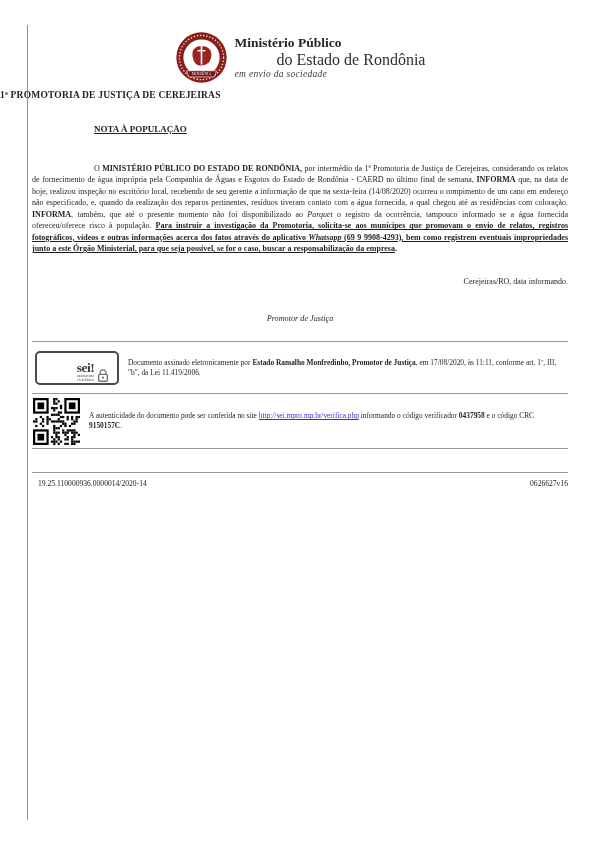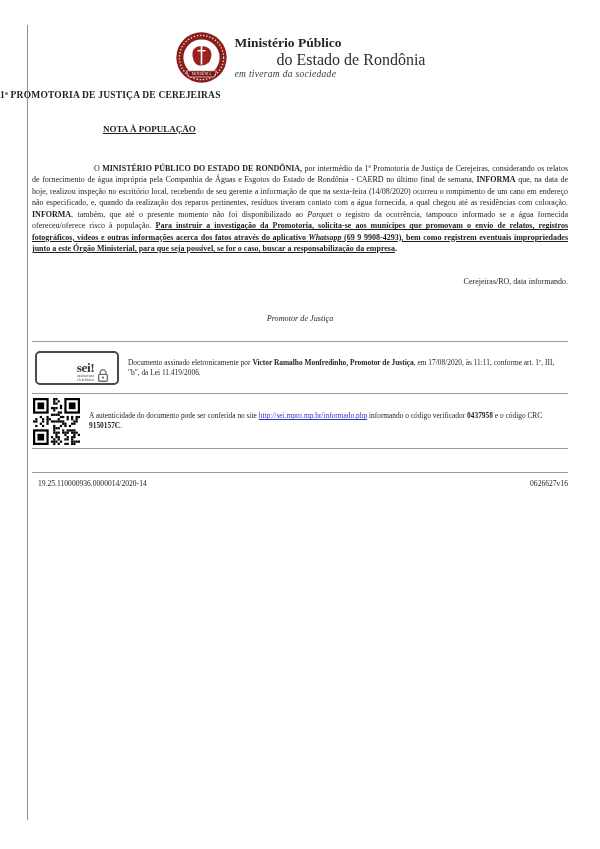--- a/index.html
+++ b/index.html
@@ -9,21 +9,21 @@
 
   
   .header{position:absolute;top:31px;left:0;width:100%;display:flex;justify-content:center;align-items:center;gap:7px;}
   .seal{width:53px;height:53px;flex-shrink:0;}
   .org{display:flex;flex-direction:column;align-items:flex-start;line-height:1.08;}
   .org-1{font-weight:bold;font-size:13.5px;color:#242424;}
   .org-2{font-size:16px;color:#2e2e2e;margin-left:42px;}
   .org-3{font-style:italic;font-size:9.5px;color:#3a3a3a;margin-top:1px;letter-spacing:.3px;}
 
   .title{position:absolute;top:90px;left:0;width:100%;font-weight:bold;font-size:9.5px;letter-spacing:.2px;}
-  .subtitle{position:absolute;top:124px;left:95px;font-weight:bold;font-size:9px;text-decoration:underline;padding-left:8px;}
+  .subtitle{position:absolute;top:124px;left:86px;font-weight:bold;font-size:9px;text-decoration:underline;padding-left:8px;}
 
   .bodytext{position:absolute;top:163px;left:32px;width:536px;font-size:8px;line-height:11.45px;
             text-align:justify;text-indent:62px;}
   .b{font-weight:bold;margin-top:7px;}
   .it{font-style:italic;}
   .bu{font-weight:bold;text-decoration:underline;}
   .bui{font-weight:bold;font-style:italic;text-decoration:underline;}
 
   .dateline{position:absolute;top:277px;left:32px;width:536px;text-align:right;font-size:8px;}
 
@@ -66,21 +66,21 @@
       <path d="M21 21 C25 15.5 35 16 39 20.5 C42.5 24.5 41.5 31 38.5 35.5 C35 39.5 27 40.5 23.5 37 C20 33.5 18.5 25.5 21 21 Z" fill="#9c2222"></path>
       <path d="M30 14.5 l1.5 3 h-3 z" fill="#ffffff"></path>
       <rect x="29.1" y="17" width="1.8" height="21" fill="#ffffff"></rect>
       <rect x="25.5" y="21.5" width="9" height="1.6" fill="#ffffff"></rect>
       <path d="M13 45 h34 l-2.5 7 h-29 z" fill="#7a1414" stroke="#ffffff" stroke-width="0.7"></path>
       <text x="30" y="50" text-anchor="middle" font-size="3.6" fill="#ffffff" letter-spacing="0.4">RONDÔNIA</text>
     </svg>
     <div class="org">
       <span class="org-1">Ministério Público</span>
       <span class="org-2">do Estado de Rondônia</span>
-      <span class="org-3">em tiveram da sociedade</span>
+      <span class="org-3">em envio da sociedade</span>
     </div>
   </div>
 
   <div class="title">1ª PROMOTORIA DE JUSTIÇA DE CEREJEIRAS</div>
   <div class="subtitle">NOTA À POPULAÇÃO</div>
 
   <div class="bodytext"><span>O </span><span class="b">MINISTÉRIO PÚBLICO DO ESTADO DE RONDÔNIA,</span><span> por intermédio da 1ª Promotoria de Justiça de Cerejeiras, considerando os relatos de fornecimento de água imprópria pela Companhia de Águas e Esgotos do Estado de Rondônia - CAERD no último final de semana, </span><span class="b">INFORMA</span><span> que, na data de hoje, realizou inspeção no escritório local, recebendo de seu gerente a informação de que na sexta-feira (14/08/2020) ocorreu o rompimento de um cano em endereço não especificado, e, quando da realização dos reparos pertinentes, resíduos tiveram contato com a água fornecida, a qual chegou até as residências com coloração. </span><span class="b">INFORMA</span><span>, também, que até o presente momento não foi disponibilizado ao </span><span class="it">Parquet</span><span> o registro da ocorrência, tampouco informado se a água fornecida ofereceu/oferece risco à população. </span><span class="bu">Para instruir a investigação da Promotoria, solicita-se aos munícipes que promovam o envio de relatos, registros fotográficos, vídeos e outras informações acerca dos fatos através do aplicativo </span><span class="bui">Whatsapp</span><span class="bu"> (69 9 9908-4293), bem como registrem eventuais impropriedades junto a este Órgão Ministerial, para que seja possível, se for o caso, buscar a responsabilização da empresa</span><span class="b">.</span></div>
 
   <div class="dateline">Cerejeiras/RO, data informando.</div>
 
@@ -95,21 +95,21 @@
           <span class="sei-word">sei!</span>
           <span class="sei-sub">assinatura</span>
           <span class="sei-sub">eletrônica</span>
         </div>
         <svg width="12" height="15" viewBox="0 0 12 15">
           <path d="M3.2 6.4 V4.5 a2.8 2.8 0 0 1 5.6 0 V6.4" fill="none" stroke="#8a8a8a" stroke-width="1.5"></path>
           <rect x="1.6" y="6.4" width="8.8" height="6.9" rx="1.2" fill="#ffffff" stroke="#6e6e6e" stroke-width="1.4"></rect>
           <circle cx="6" cy="9.6" r="1.1" fill="#6e6e6e"></circle>
         </svg>
       </div>
-      <div class="sei-text"><span>Documento assinado eletronicamente por </span><span class="b">Victor Ramalho Monfredinho, Promotor de Justiça</span><span>, em 17/08/2020, às 11:11, conforme art. 1º, III, "b", da Lei 11.419/2006.</span></div>
+      <div class="sei-text"><span>Documento assinado eletronicamente por </span><span class="b">Estado Ramalho Monfredinho, Promotor de Justiça</span><span>, em 17/08/2020, às 11:11, conforme art. 1º, III, "b", da Lei 11.419/2006.</span></div>
     </div>
     <div class="sei-row sei-row-2">
       <div class="qr"><svg width="47" height="47" viewBox="0 0 47 47">
             <rect x="20.14" y="0.00" width="2.24" height="2.24" fill="#000"></rect>
             <rect x="22.38" y="0.00" width="2.24" height="2.24" fill="#000"></rect>
             <rect x="20.14" y="2.24" width="2.24" height="2.24" fill="#000"></rect>
             <rect x="24.62" y="2.24" width="2.24" height="2.24" fill="#000"></rect>
             <rect x="20.14" y="4.48" width="2.24" height="2.24" fill="#000"></rect>
             <rect x="22.38" y="4.48" width="2.24" height="2.24" fill="#000"></rect>
             <rect x="26.86" y="6.71" width="2.24" height="2.24" fill="#000"></rect>
@@ -214,21 +214,21 @@
             <rect x="0" y="0" width="15.666666666666668" height="15.666666666666668" fill="#000"></rect>
             <rect x="2.238095238095238" y="2.238095238095238" width="11.19047619047619" height="11.19047619047619" fill="#fff"></rect>
             <rect x="4.476190476190476" y="4.476190476190476" width="6.714285714285714" height="6.714285714285714" fill="#000"></rect>
             <rect x="31.333333333333336" y="0" width="15.666666666666668" height="15.666666666666668" fill="#000"></rect>
             <rect x="33.57142857142857" y="2.238095238095238" width="11.19047619047619" height="11.19047619047619" fill="#fff"></rect>
             <rect x="35.80952380952381" y="4.476190476190476" width="6.714285714285714" height="6.714285714285714" fill="#000"></rect>
             <rect x="0" y="31.333333333333336" width="15.666666666666668" height="15.666666666666668" fill="#000"></rect>
             <rect x="2.238095238095238" y="33.57142857142857" width="11.19047619047619" height="11.19047619047619" fill="#fff"></rect>
             <rect x="4.476190476190476" y="35.80952380952381" width="6.714285714285714" height="6.714285714285714" fill="#000"></rect>
           </svg></div>
-      <div class="sei-text"><span>A autenticidade do documento pode ser conferida no site </span><a class="link" href="#">http://sei.mpro.mp.br/informado.php</a><span> informando o código verificador </span><span class="b">0437958</span><span> e o código CRC </span><span class="b">9150157C</span><span>.</span></div>
+      <div class="sei-text"><span>A autenticidade do documento pode ser conferida no site </span><a class="link" href="#">http://sei.mpro.mp.br/verifica.php</a><span> informando o código verificador </span><span class="b">0437958</span><span> e o código CRC </span><span class="b">9150157C</span><span>.</span></div>
     </div>
   </div>
 
   <div class="hr2"></div>
 
   <div class="footer">
     <span>19.25.110000936.0000014/2020-14</span>
     <span>0626627v16</span>
   </div>
 

